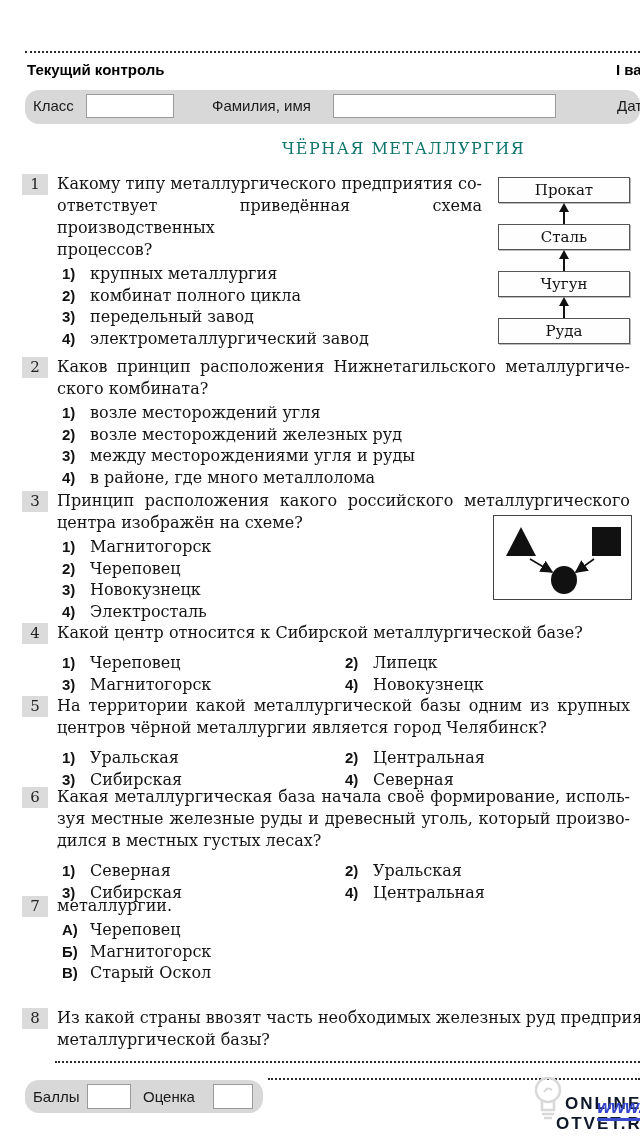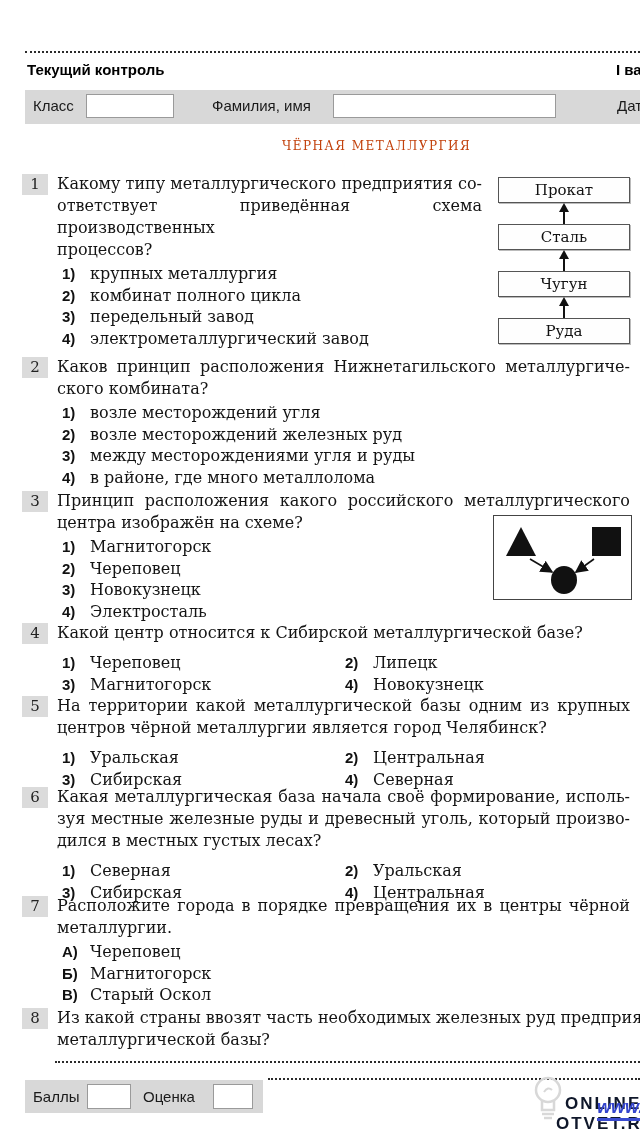--- a/index.html
+++ b/index.html
@@ -7,28 +7,28 @@
     position:relative;width:640px;height:1136px;background:#ffffff;
     overflow:hidden;font-family:"DejaVu Serif",serif;color:#141414;
   }
   
   .dotline{position:absolute;height:0;border-top:2px dotted #2b2b2b;}
   
   .hdr-title{position:absolute;left:27px;top:61px;font-family:"Liberation Sans",sans-serif;
     font-weight:bold;font-size:15px;color:#000;}
   .hdr-variant{position:absolute;left:616px;top:61px;font-family:"Liberation Sans",sans-serif;
     font-weight:bold;font-size:15px;color:#000;white-space:nowrap;}
-  .graybar{position:absolute;background:#d8d8d8;}
+  .graybar{position:absolute;background:#d8d8d8;border-radius:14px;}
   .bar-label{position:absolute;top:7px;font-family:"Liberation Sans",sans-serif;
     font-size:15px;color:#1a1a1a;white-space:nowrap;}
   .bar-input{position:absolute;top:4px;height:24px;background:#fff;border:1px solid #9a9a9a;
     font-family:"Liberation Sans",sans-serif;font-size:14px;padding:0 4px;box-sizing:border-box;}
   
-  .doc-title{position:absolute;left:282px;top:139px;font-size:12px;letter-spacing:1.5px;
-    color:#c2410c;white-space:nowrap;}
+  .doc-title{position:absolute;left:282px;top:139px;font-size:16px;letter-spacing:1.5px;
+    color:#0f766e;white-space:nowrap;}
   
   .q{position:absolute;left:22px;}
   .badge{position:absolute;left:0;top:1px;width:26px;height:21px;background:#dbdbdb;
     text-align:center;font-size:15px;line-height:21px;color:#222;}
   .qbody{margin-left:35px;}
   .qline{font-size:16px;line-height:22px;color:#141414;}
   .jl{text-align:justify;text-align-last:justify;}
   .opts{margin-top:2px;padding-left:5px;}
   .opt{line-height:21.5px;font-size:16px;white-space:nowrap;}
   .onum{display:inline-block;width:22px;margin-right:6px;font-family:"Liberation Sans",sans-serif;
@@ -191,21 +191,20 @@
         <div class="opt"><span class="onum">2)</span><span>Уральская</span></div>
         <div class="opt"><span class="onum">3)</span><span>Сибирская</span></div>
         <div class="opt"><span class="onum">4)</span><span>Центральная</span></div>
       </div>
     </div>
   </div>
 
   <div class="q" style="top:895px;">
     <div class="badge">7</div>
     <div class="qbody" style="width:573px;">
-      <div class="qline jl">Расположите города в порядке превращения их в центры чёрной</div>
       <div class="qline">металлургии.</div>
       <div class="opts">
         <div class="opt"><span class="onum">А)</span><span>Череповец</span></div>
         <div class="opt"><span class="onum">Б)</span><span>Магнитогорск</span></div>
         <div class="opt"><span class="onum">В)</span><span>Старый Оскол</span></div>
       </div>
     </div>
   </div>
 
   <div class="q" style="top:1007px;">

